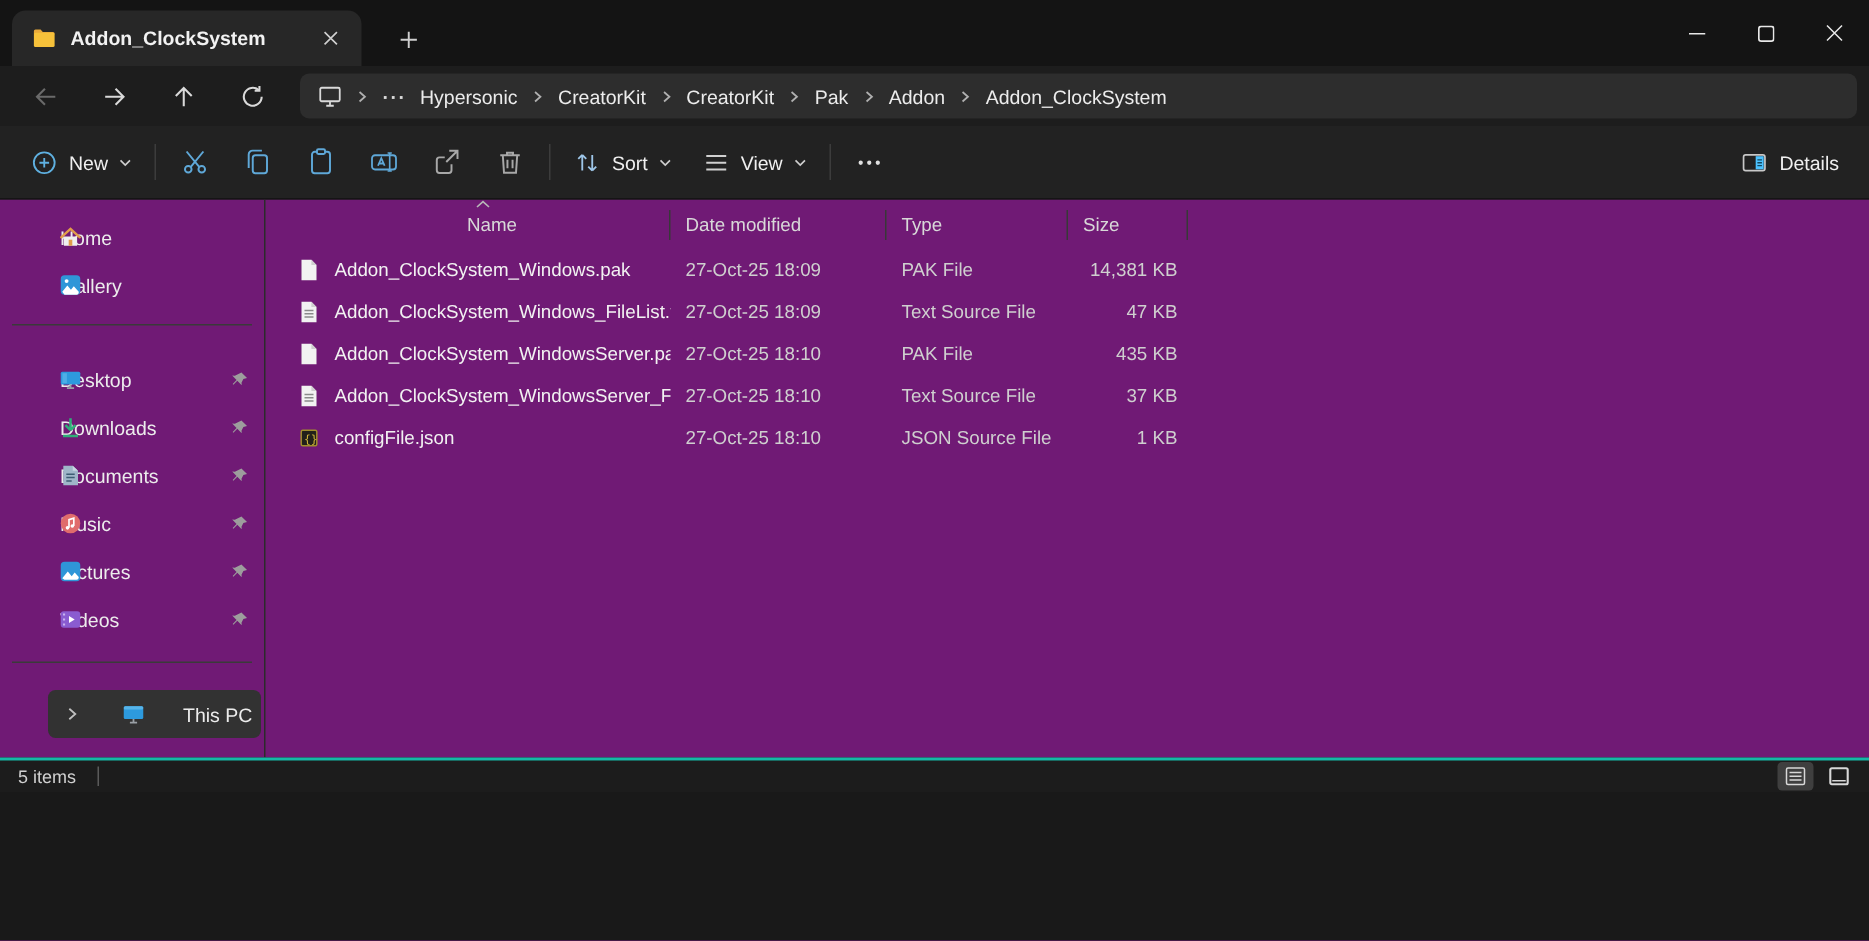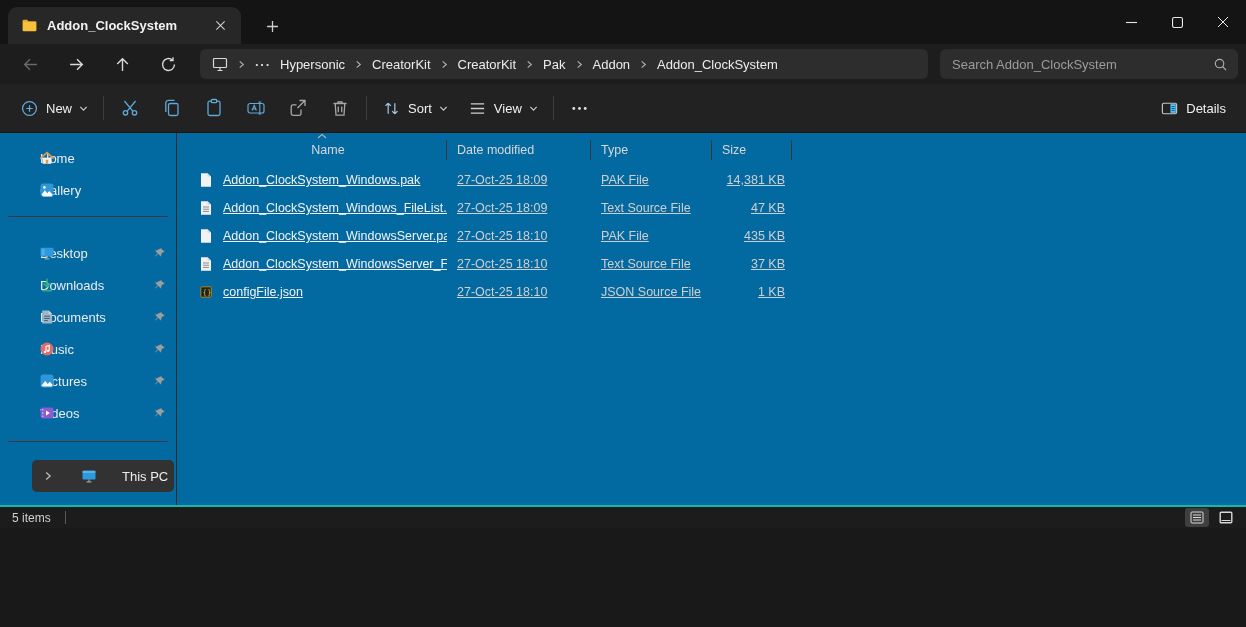--- a/index.html
+++ b/index.html
@@ -2,21 +2,21 @@
 <html><head>
 <meta charset="utf-8">
 <style>
   * { margin:0; padding:0; box-sizing:border-box; }
   html,body { width:1246px; height:627px; overflow:hidden; }
   body {
     font-family:"Liberation Sans", sans-serif;
     background:#191919; color:#e6e6e6; font-size:13px;
     -webkit-font-smoothing:antialiased;
   }
-  .window { width:1246px; height:528px; display:flex; flex-direction:column; background:#0369a1; }
+  .window { width:1246px; height:528px; display:flex; flex-direction:column; background:#701a75; }
 
   
   .titlebar { height:44px; background:#141414; display:flex; align-items:flex-end; position:relative; flex:none; }
   .tab {
     margin-left:8px; width:233px; height:37px; background:#272727;
     border-radius:9px 9px 0 0; display:flex; align-items:center; padding:0 8px 0 13px; gap:9px;
   }
   .tab-title { font-size:13px; font-weight:700; color:#f2f2f2; flex:1; white-space:nowrap; overflow:hidden; }
   .tab-close, .newtab-btn {
     width:26px; height:26px; border:none; background:transparent; color:#cfcfcf;
@@ -77,21 +77,21 @@
   .filepane { flex:1; padding:4px 0 0 20px; min-width:0; }
   .listheader { display:flex; height:26px; align-items:center; color:#d8d8d8; font-size:12.5px; }
   .hcol { height:20px; display:flex; align-items:center; padding-left:10px; border-right:1px solid #383838; position:relative; cursor:pointer; }
   .hcol.name { width:250px; padding-left:13px;justify-content:center; }
   .hcol.date { width:144px; }
   .hcol.type { width:121px; }
   .hcol.size { width:80px; }
   .sort-asc { position:absolute; left:50%; top:-7px; transform:translateX(-50%); }
   .rows { margin-top:3px; }
   .frow { display:flex; height:28px; align-items:center; font-size:12.5px; cursor:default; }
-  .cell { overflow:hidden; white-space:nowrap;text-decoration:underline; }
+  .cell { overflow:hidden; white-space:nowrap; }
   .cell.name { width:250px; display:flex; align-items:center; gap:9px; color:#f2f2f2; padding-left:1px; }
   .cell.date { width:144px; color:#cfcfcf; padding-left:10px; }
   .cell.type { width:121px; color:#cfcfcf; padding-left:10px; }
   .cell.size { width:80px; color:#cfcfcf; text-align:right; padding-right:7px; }
   .ficon { width:16px; height:16px; flex:none; display:flex; }
 
   
   .statusbar { height:23px; background:#1c1c1c; border-top:2px solid #14b8a6;
     display:flex; align-items:center; padding:0 8px 0 12px; font-size:12px; color:#d0d0d0; flex:none; }
   .status-sep { width:1px; height:13px; background:#5a5a5a; margin-left:14px; }
@@ -208,29 +208,20 @@
       </span>
       <span class="crumb">Addon</span>
       <span class="crumb-sep">
         <svg width="9" height="9" viewBox="0 0 10 10" fill="none" stroke="#b0b0b0" stroke-width="1.3">
             <path d="M3 1.5L7 5 3 8.5"></path>
           </svg>
       </span>
       <span class="crumb">Addon_ClockSystem</span>
     </div>
 
-    <div class="search-pill">
-      <input type="text" placeholder="Search Addon_ClockSystem" style="">
-      <span>
-        <svg width="15" height="15" viewBox="0 0 16 16" fill="none" stroke="#b0b0b0" stroke-width="1.2">
-            <circle cx="7" cy="7" r="4.5"></circle>
-            <path d="M10.4 10.4L14 14"></path>
-          </svg>
-      </span>
-    </div>
   </div>
 
   <div class="commandbar">
     <button class="cmd-btn">
       <span>
         <svg width="19" height="19" viewBox="0 0 20 20" fill="none" stroke="#5fb0e0" stroke-width="1.3">
             <circle cx="10" cy="10" r="7.3"></circle>
             <path d="M10 6.6v6.8M6.6 10h6.8"></path>
           </svg>
       </span>

